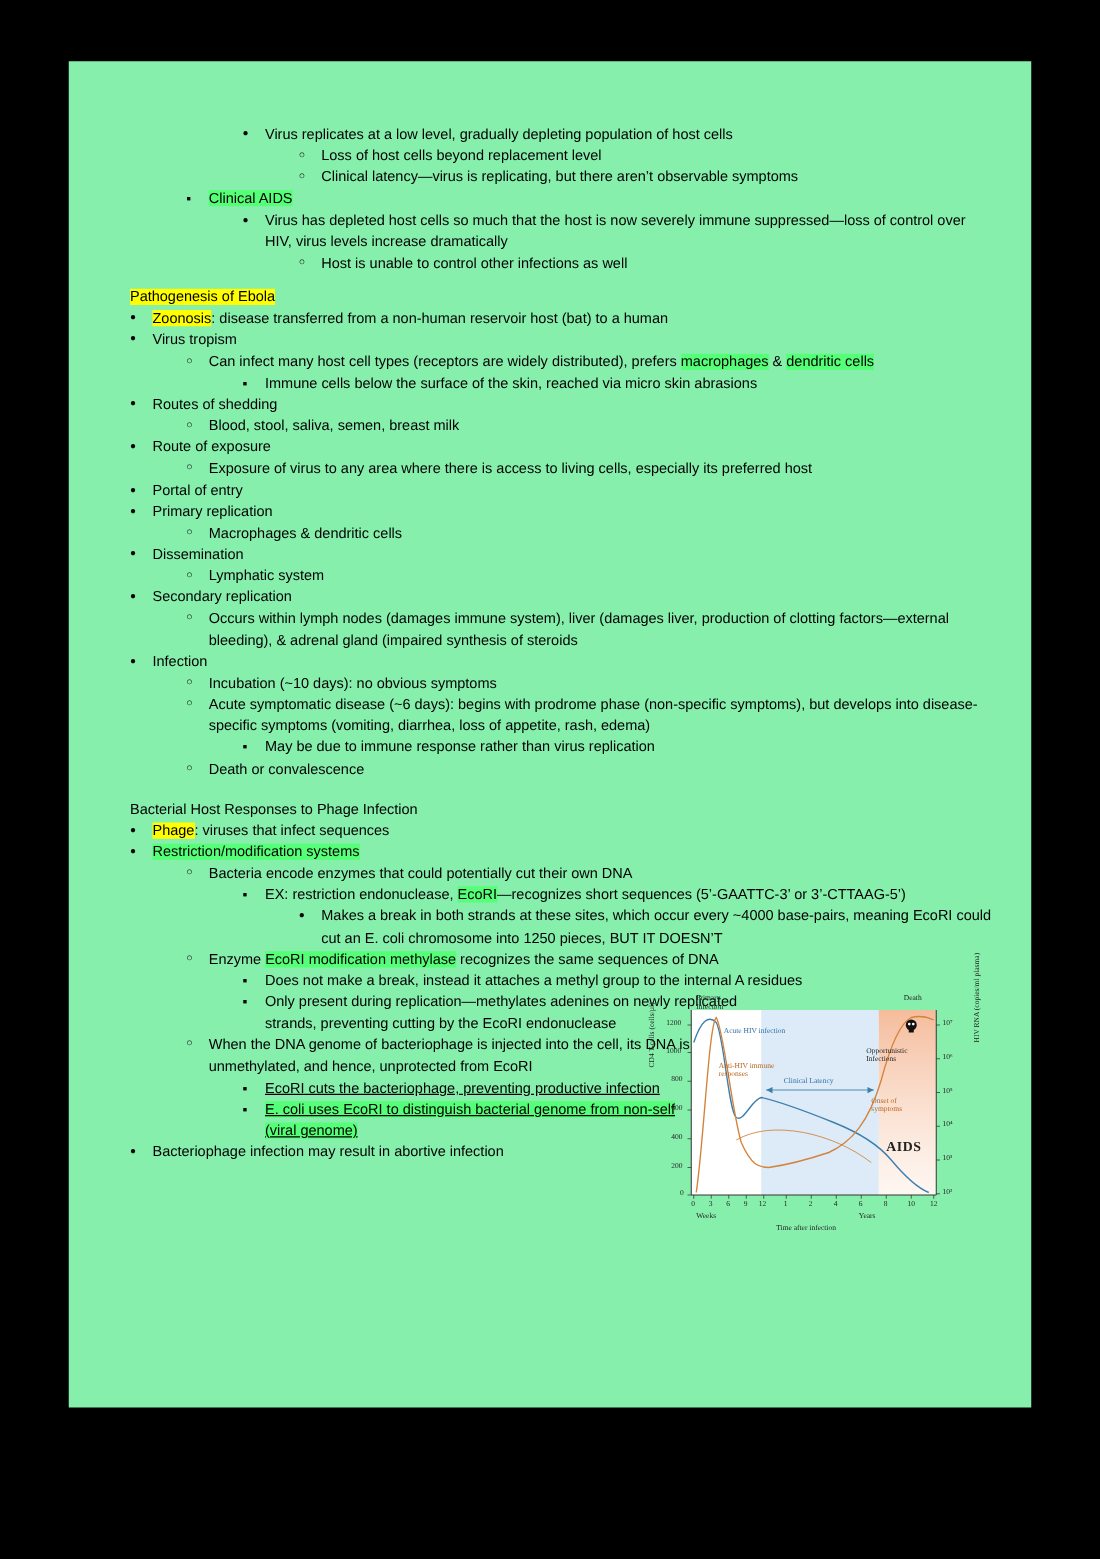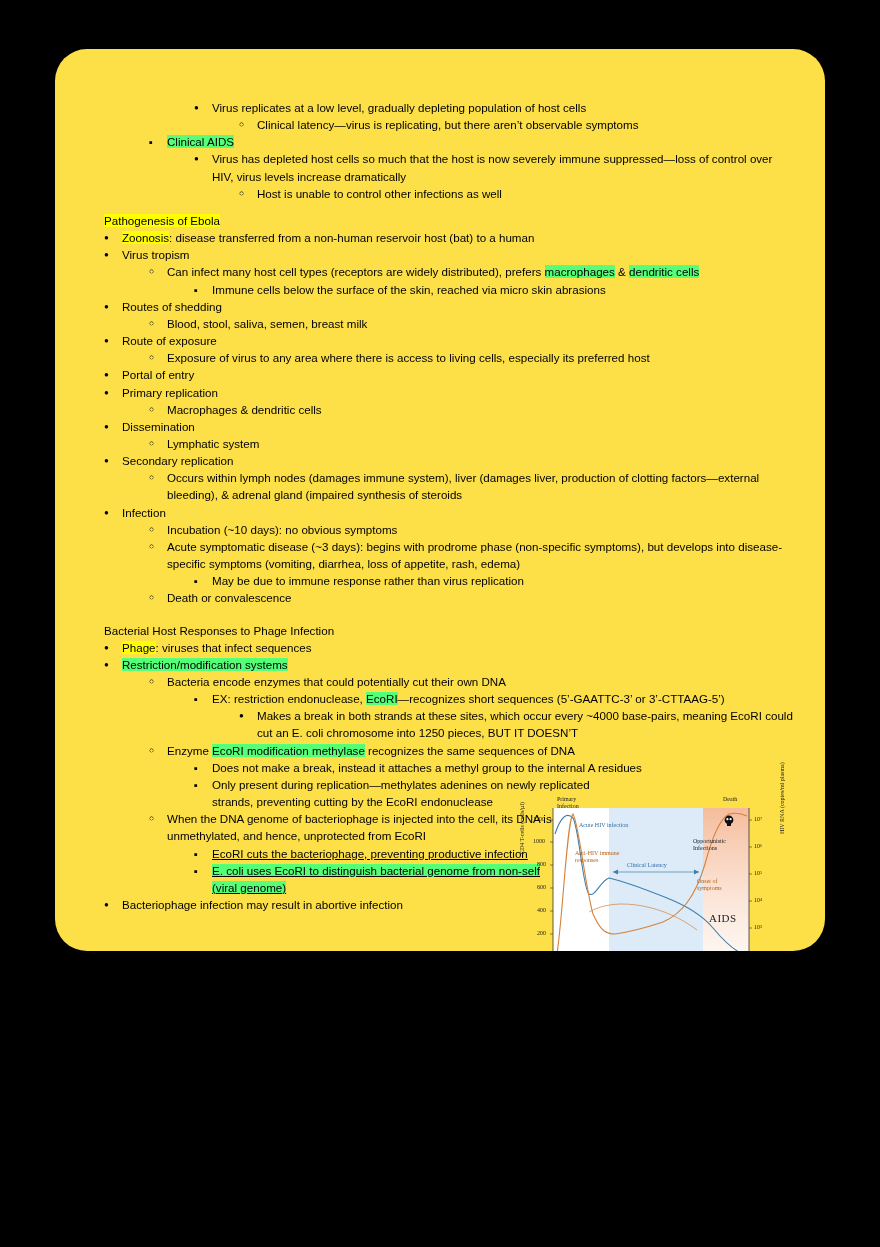--- a/index.html
+++ b/index.html
@@ -8,24 +8,23 @@
     background: #000000;
     width: 880px;
     height: 1247px;
     font-family: "Liberation Sans", sans-serif;
   }
   .page {
     position: absolute;
     left: 55px;
     top: 49px;
     width: 770px;
-    height: 902px;
-    background: #fde047;
+    height: 1077px;
+    background: #86efac;
     overflow: hidden;
-    border-radius: 32px;
   }
   .content {
     position: absolute;
     left: 49px;
     top: 50px;
     width: 690px;
     font-size: 11.6px;
     color: #000000;
     line-height: 1.48;
   }
@@ -93,20 +92,24 @@
 <div class="page">
   <div class="content">
 
     <div>
       <div class="row lvl3">
         <span class="bullet disc b-disc"></span>
         <span class="txt">Virus replicates at a low level, gradually depleting population of host cells</span>
       </div>
       <div class="row lvl4">
         <span class="bullet circle b-circle"></span>
+        <span class="txt">Loss of host cells beyond replacement level</span>
+      </div>
+      <div class="row lvl4">
+        <span class="bullet circle b-circle"></span>
         <span class="txt">Clinical latency—virus is replicating, but there aren’t observable symptoms</span>
       </div>
       <div class="row lvl2">
         <span class="bullet square b-square"></span>
         <span class="txt"><span class="hl-green">Clinical AIDS</span></span>
       </div>
       <div class="row lvl3">
         <span class="bullet disc b-disc"></span>
         <span class="txt">Virus has depleted host cells so much that the host is now severely immune suppressed—loss of control over HIV, virus levels increase dramatically</span>
       </div>
@@ -184,21 +187,21 @@
       <div class="row lvl1">
         <span class="bullet disc b-disc"></span>
         <span class="txt">Infection</span>
       </div>
       <div class="row lvl2">
         <span class="bullet circle b-circle"></span>
         <span class="txt">Incubation (~10 days): no obvious symptoms</span>
       </div>
       <div class="row lvl2">
         <span class="bullet circle b-circle"></span>
-        <span class="txt">Acute symptomatic disease (~3 days): begins with prodrome phase (non-specific symptoms), but develops into disease-specific symptoms (vomiting, diarrhea, loss of appetite, rash, edema)</span>
+        <span class="txt">Acute symptomatic disease (~6 days): begins with prodrome phase (non-specific symptoms), but develops into disease-specific symptoms (vomiting, diarrhea, loss of appetite, rash, edema)</span>
       </div>
       <div class="row lvl3">
         <span class="bullet square b-square"></span>
         <span class="txt">May be due to immune response rather than virus replication</span>
       </div>
       <div class="row lvl2">
         <span class="bullet circle b-circle"></span>
         <span class="txt">Death or convalescence</span>
       </div>
     </div>
@@ -368,15 +371,15 @@
     <div class="fig-label" style="left:40px; top:176px;">Weeks</div>
     <div class="fig-label" style="left:170px; top:176px;">Years</div>
 
     <div class="fig-label" style="left:40px; top:2px; width:40px; line-height:1.1;">Primary Infection</div>
     <div class="fig-label blue" style="left:62px; top:28px; width:56px;">Acute HIV infection</div>
     <div class="fig-label orange" style="left:58px; top:56px; width:46px; line-height:1.1;">Anti-HIV immune responses</div>
     <div class="fig-label blue" style="left:110px; top:68px;">Clinical Latency</div>
     <div class="fig-label" style="left:176px; top:44px; width:46px; line-height:1.1;">Opportunistic Infections</div>
     <div class="fig-label orange" style="left:180px; top:84px; width:40px; line-height:1.1;">Onset of symptoms</div>
     <div class="fig-label" style="left:206px; top:2px;">Death</div>
-    <div class="fig-label" style="left:192px; top:118px; font-size:11px; letter-spacing:0.5px;">AIDS</div>
+    <div class="fig-label" style="left:192px; top:118px; font-size:11px; letter-spacing:0.5px;font-weight:bold;">AIDS</div>
   </div>
 </div>
 
 </body></html>

